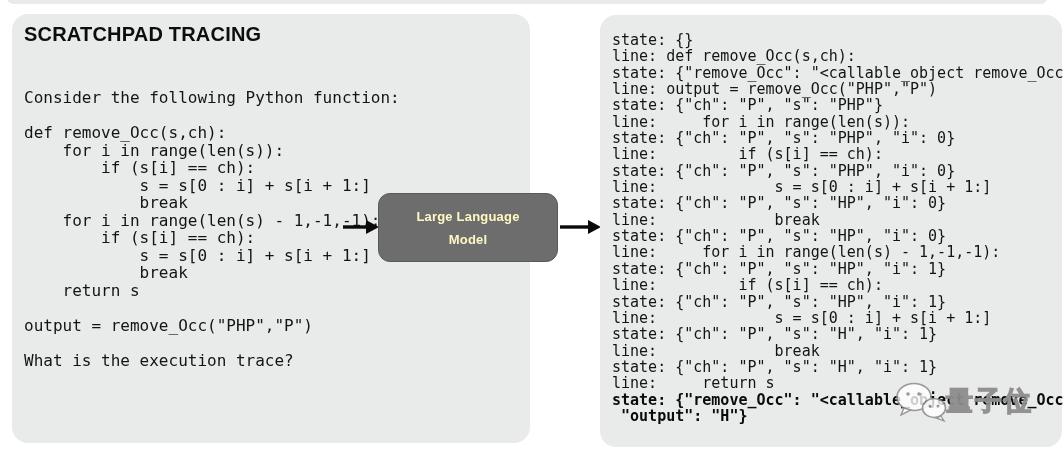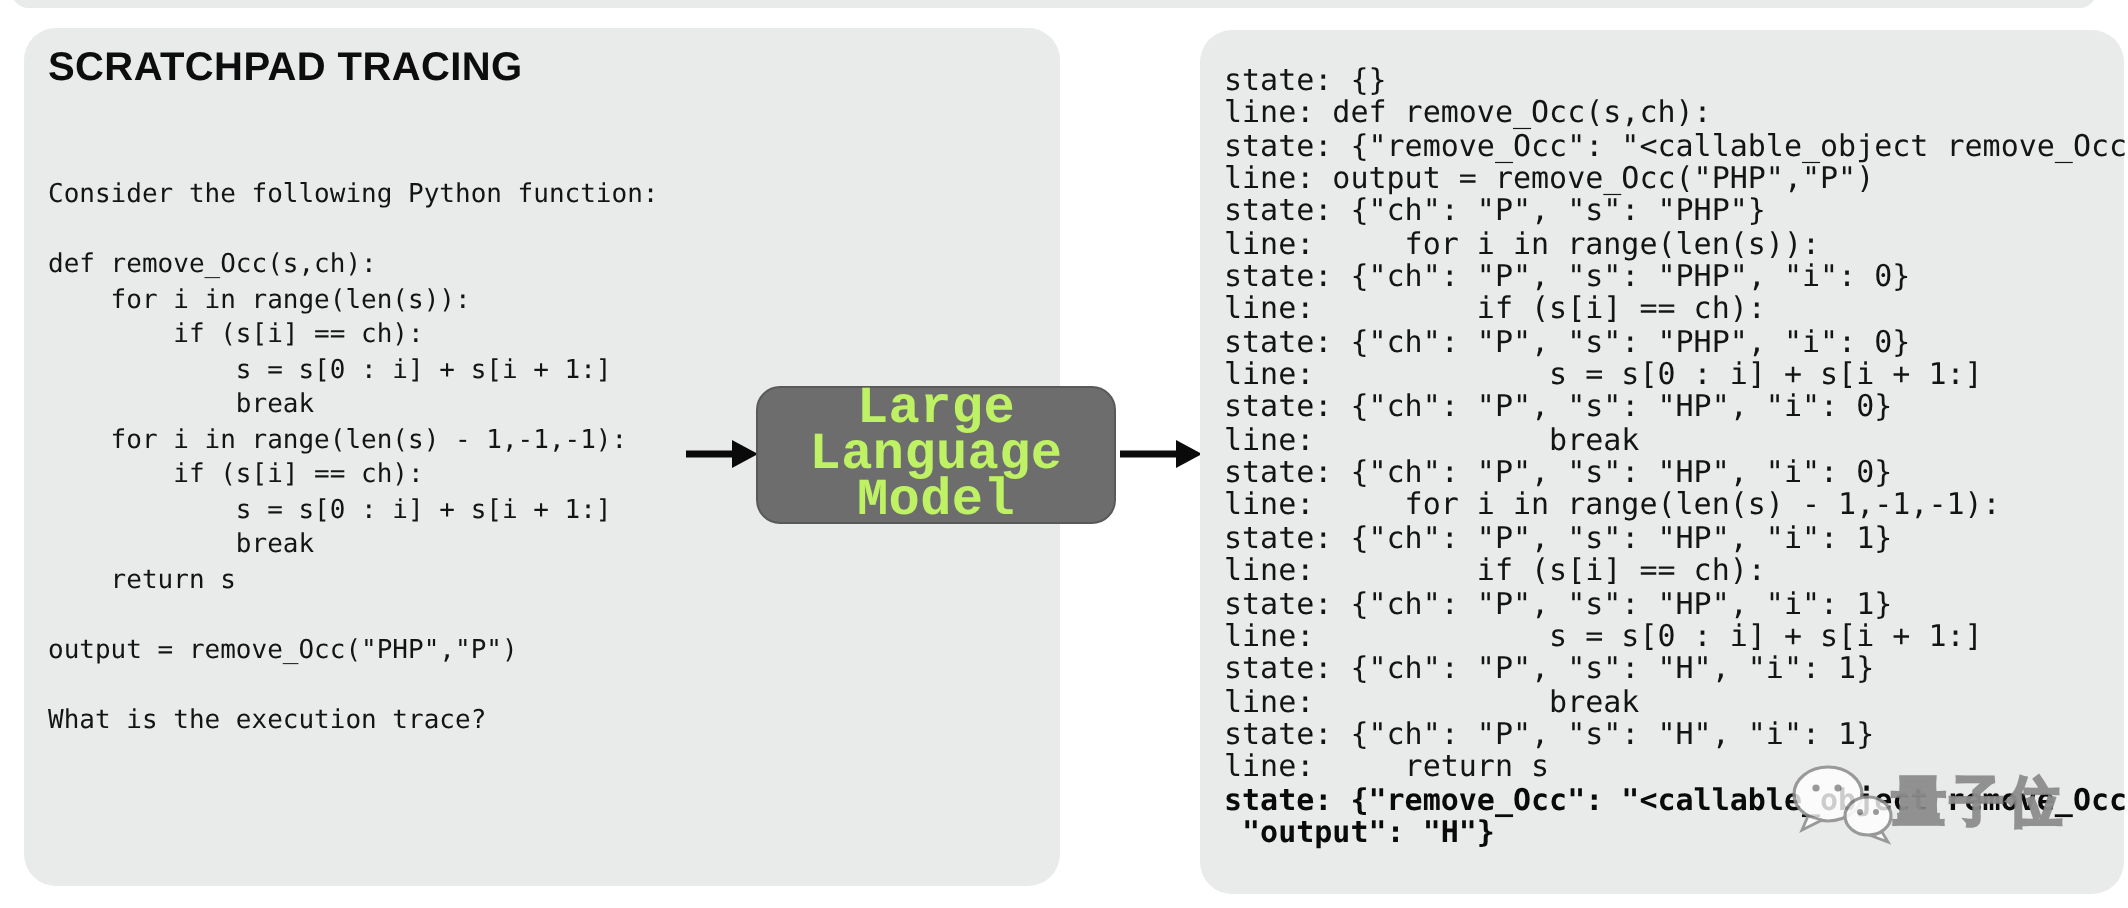--- a/index.html
+++ b/index.html
@@ -34,21 +34,21 @@
     font-size: 20px;
     font-weight: bold;
     color: #0d0d0d;
     letter-spacing: 0.2px;
   }
 
   .code-block {
     position: absolute;
     left: 24px; top: 89px;
     font-family: "DejaVu Sans Mono", monospace;
-    font-size: 13px;
+    font-size: 16px;
     line-height: 17.5px;
     color: #141414;
     white-space: pre;
   }
 
   .trace-block {
     position: absolute;
     left: 612px; top: 32px;
     font-family: "DejaVu Sans Mono", monospace;
     font-size: 15px;
@@ -68,27 +68,26 @@
     background: #6d6d6d;
     border: 1px solid #595959;
     border-radius: 12px;
     box-sizing: border-box;
     display: flex;
     align-items: center;
     justify-content: center;
     text-align: center;
   }
   .llm-label {
-    color: #bef264;
+    color: #fef9c3;
     font-weight: bold;
-    font-size: 26px;
+    font-size: 13px;
     line-height: 23px;
     white-space: pre-line;
     letter-spacing: 0.2px;
-    font-family: Liberation Mono, monospace;
   }
 
   .arrow { position: absolute; }
   .arrow-in  { left: 342px; top: 219px; }
   .arrow-out { left: 559px; top: 219px; }
 
   .watermark {
     position: absolute;
     left: 894px; top: 380px;
     width: 150px; height: 44px;

